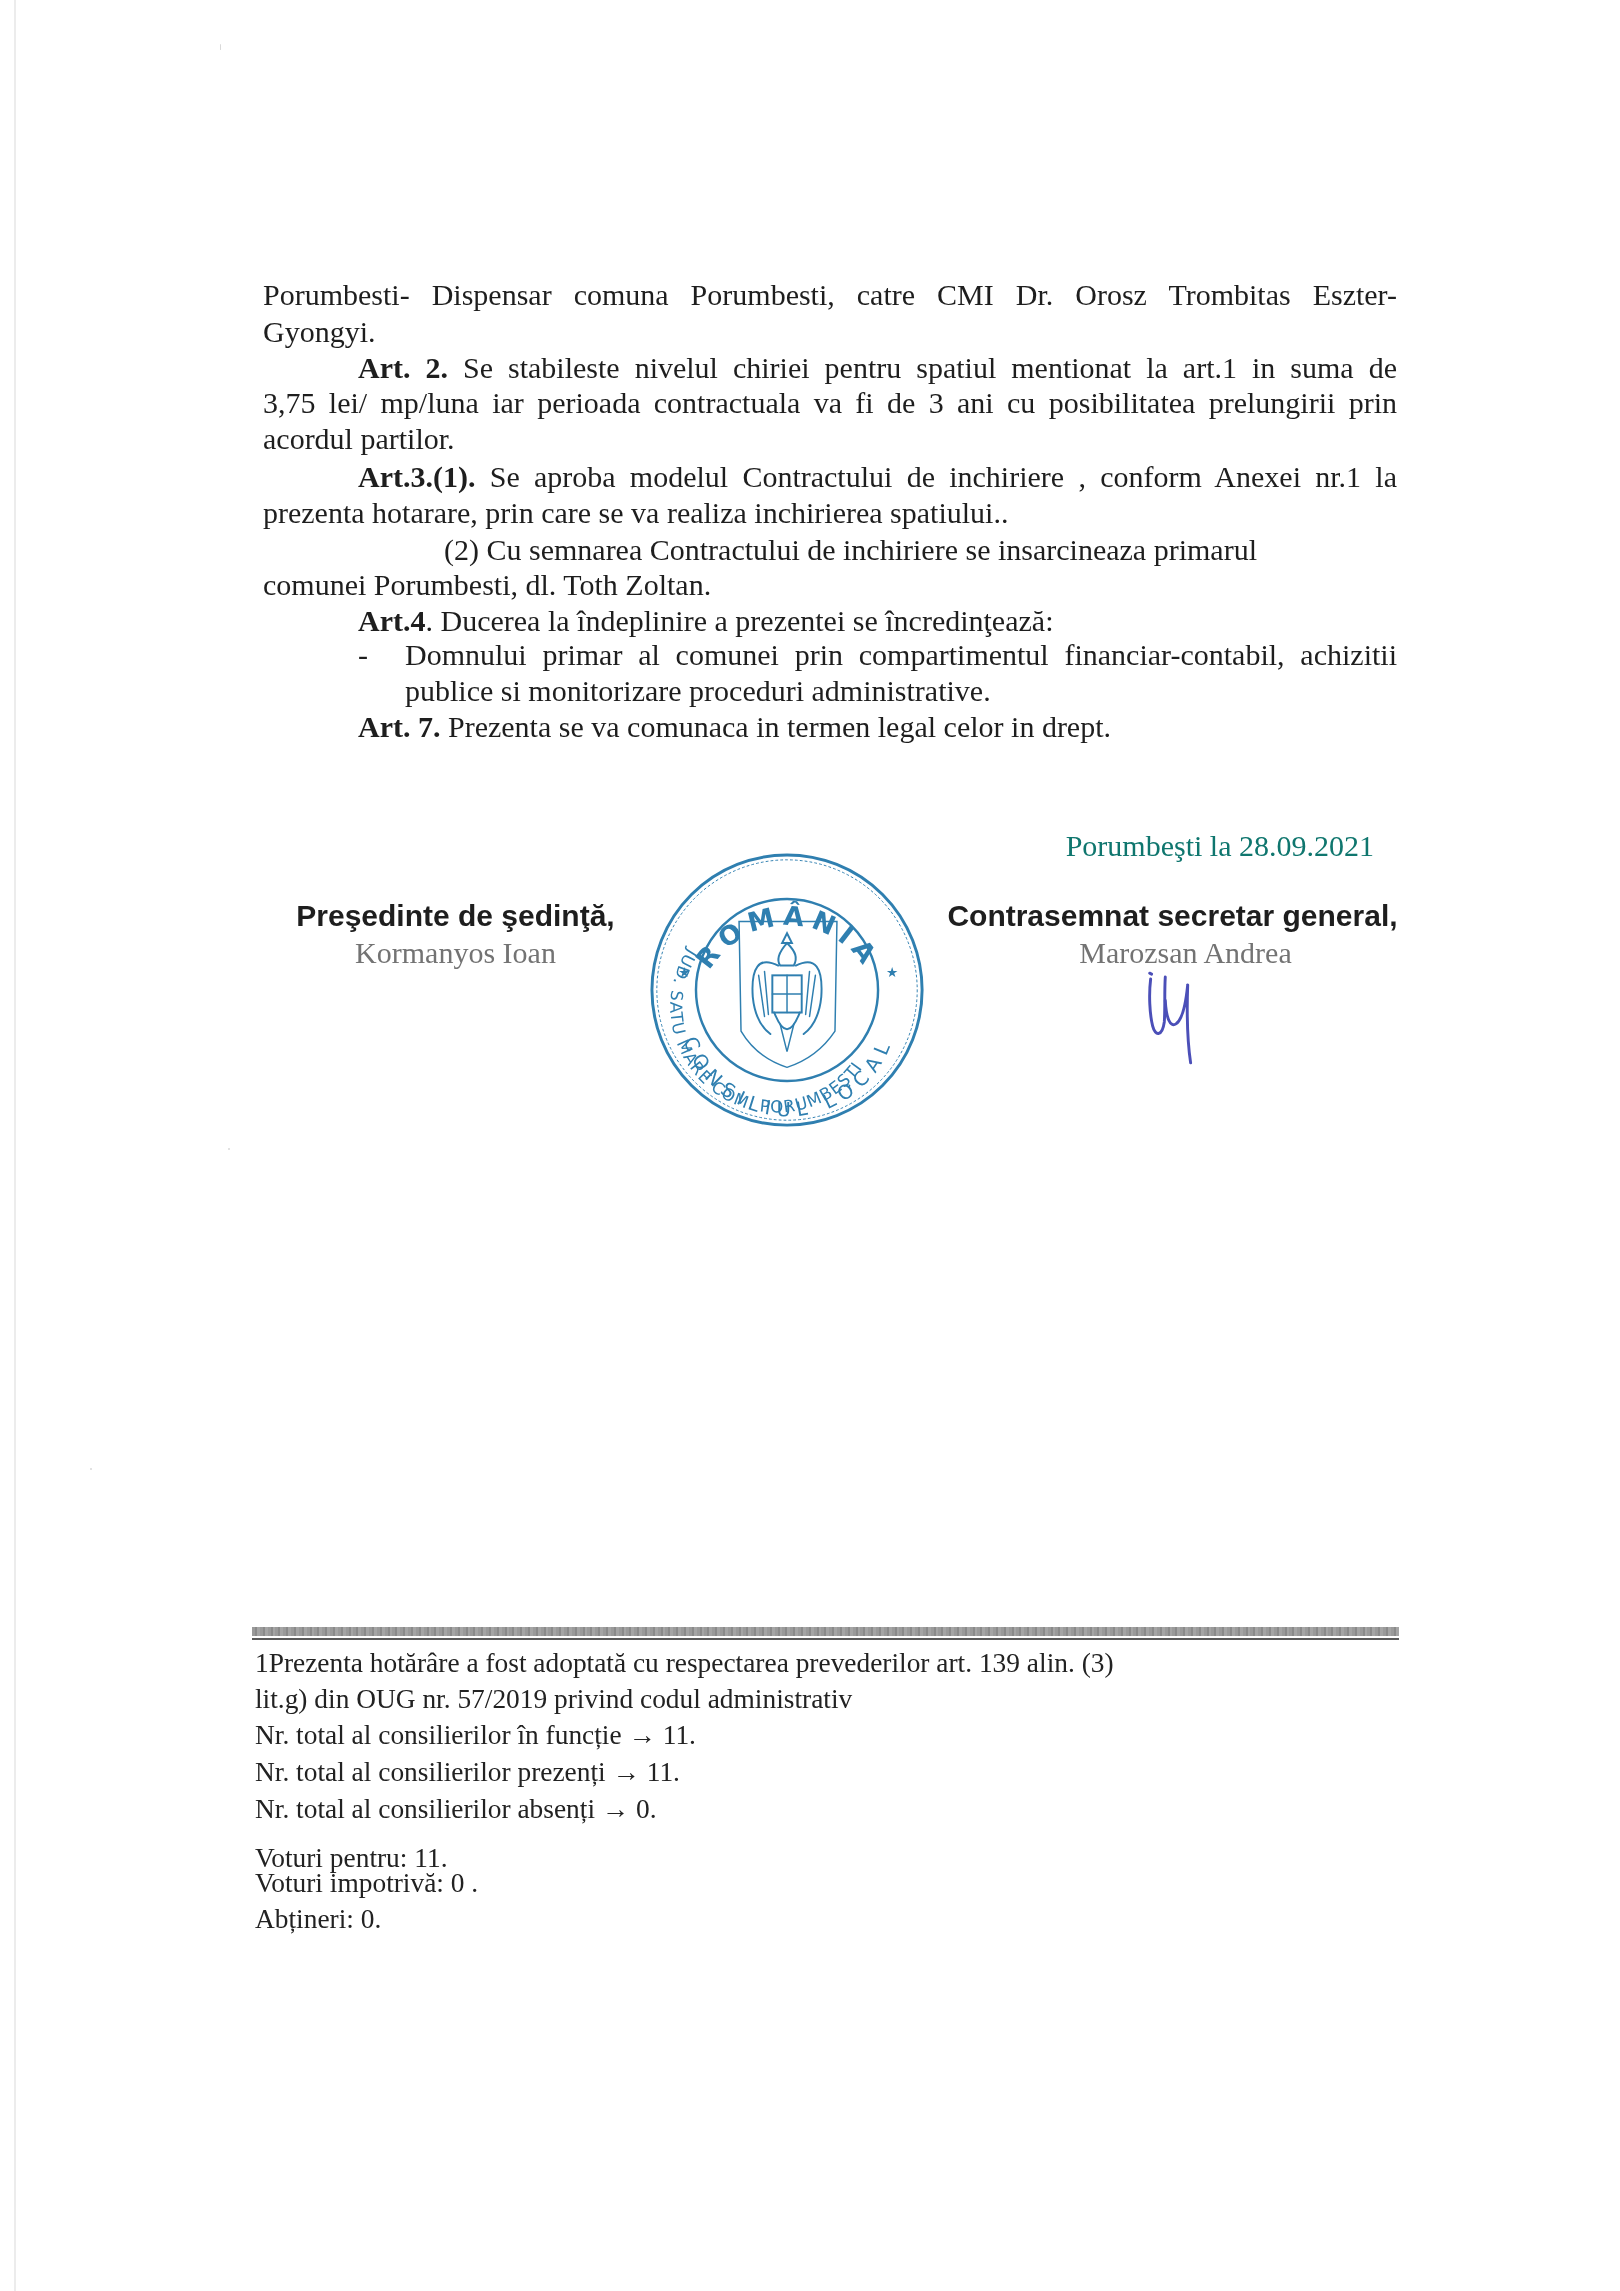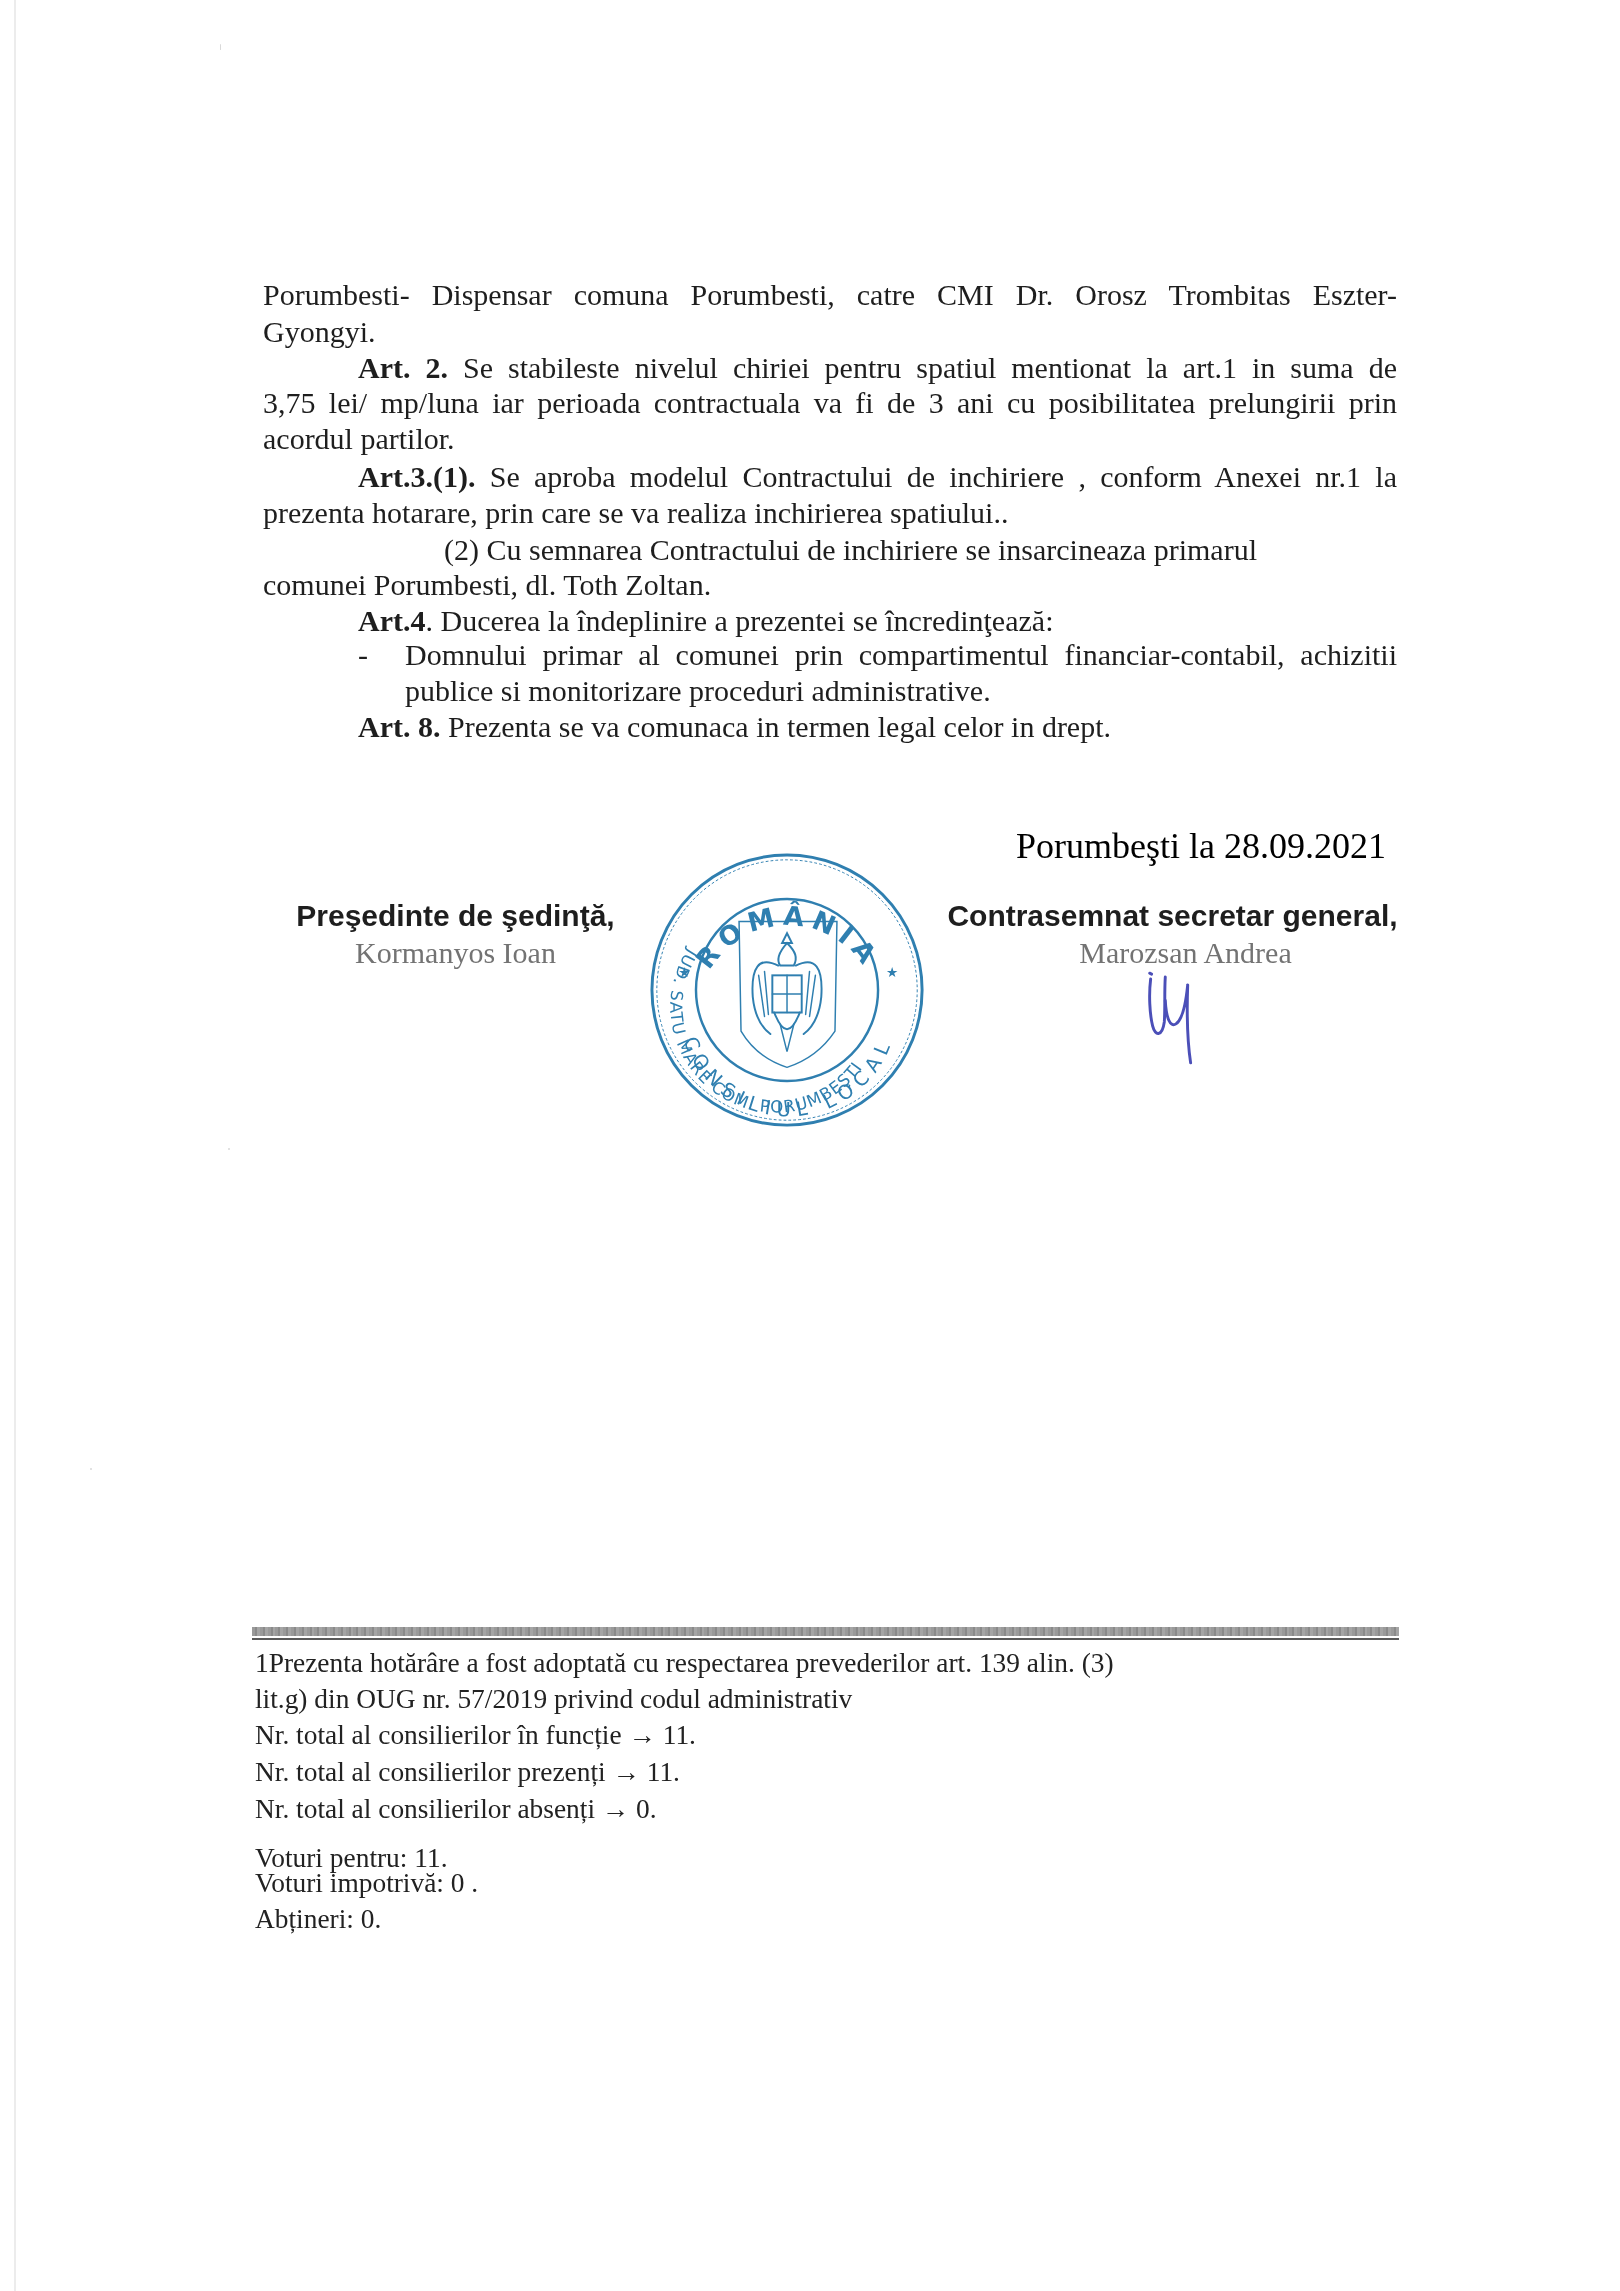--- a/index.html
+++ b/index.html
@@ -8,21 +8,21 @@
   .scan-edge { position: absolute; left: 13.7px; top: 0; width: 2px; height: 2292px; background: #ececec; }
   .speck { position: absolute; width: 2px; height: 2px; background: #d9d9d9; border-radius: 1px; }
 
   .body-text { font-family: "Liberation Serif", serif; font-size: 30px; color: #1e1e1e; }
   .line { position: absolute; left: 263px; width: 1134px; height: 36px; line-height: 36px; white-space: nowrap; }
   .line.justify { text-align: justify; text-align-last: justify; white-space: normal; }
   .b { font-weight: bold; }
 
   .sig-title { position: absolute; font-family: Liberation Sans, sans-serif; font-weight: bold; font-size: 30px; color: #1e1e1e; white-space: nowrap; line-height: 36px; text-align: center; }
   .sig-name { position: absolute; font-family: "Liberation Serif", serif; font-size: 30px; color: #737373; white-space: nowrap; line-height: 36px; text-align: center; }
-  .date-line { position: absolute; left: 1016px; top: 828px; width: 325px; text-align: right; font-family: "Liberation Serif", serif; font-size: 36px; line-height: 36px; color: #000000; white-space: nowrap; }
+  .date-line { position: absolute; left: 1049px; top: 828px; width: 325px; text-align: right; font-family: "Liberation Serif", serif; font-size: 30px; line-height: 36px; color: #0f766e; white-space: nowrap; }
 
   .stamp { position: absolute; left: 649px; top: 850px; width: 278px; height: 282px; }
   .signature { position: absolute; left: 1137px; top: 965px; width: 78px; height: 108px; }
 
   .footnote-rule { position: absolute; left: 252px; top: 1627px; width: 1147px; height: 13.7px; }
   .footnote-rule .thick { position: absolute; left: 0; top: 0; width: 100%; height: 8.8px;
       background: repeating-linear-gradient(90deg, #9a9a9a 0 2.9px, #8a8a8a 2.9px 4.9px, #a5a5a5 4.9px 7.8px); }
   .footnote-rule .thin { position: absolute; left: 0; top: 10.8px; width: 100%; height: 2px; background: #5a5a5a; }
 
   .foot-text { font-family: "Liberation Serif", serif; font-size: 27.4px; color: #222; }
@@ -69,21 +69,21 @@
       <span class="b">Art.4</span><span>. Ducerea la îndeplinire a prezentei se încredinţează:</span>
     </div>
     <div class="line" style="top:637px;left:358px;width:39px">-</div>
     <div class="line justify" style="top:637px;left:405px;width:992px">
       <span>Domnului primar al comunei prin compartimentul financiar-contabil, achizitii</span>
     </div>
     <div class="line" style="top:673px;left:405px;width:992px">
       <span>publice si monitorizare proceduri administrative.</span>
     </div>
     <div class="line" style="top:709px;left:358px;width:1039px">
-      <span class="b">Art. 8.</span><span> Prezenta se va comunaca in termen legal celor in drept.</span>
+      <span class="b">Art. 7.</span><span> Prezenta se va comunaca in termen legal celor in drept.</span>
     </div>
   </div>
 
   <div class="date-line">Porumbeşti la 28.09.2021</div>
 
   <div class="sig-title" style="left:294px;top:898px;width:323px">Preşedinte de şedinţă,</div>
   <div class="sig-name" style="left:294px;top:935px;width:323px">Kormanyos Ioan</div>
 
   <div class="sig-title" style="left:946px;top:898px;width:453px">Contrasemnat secretar general,</div>
   <div class="sig-name" style="left:1019px;top:935px;width:333px">Marozsan Andrea</div>

